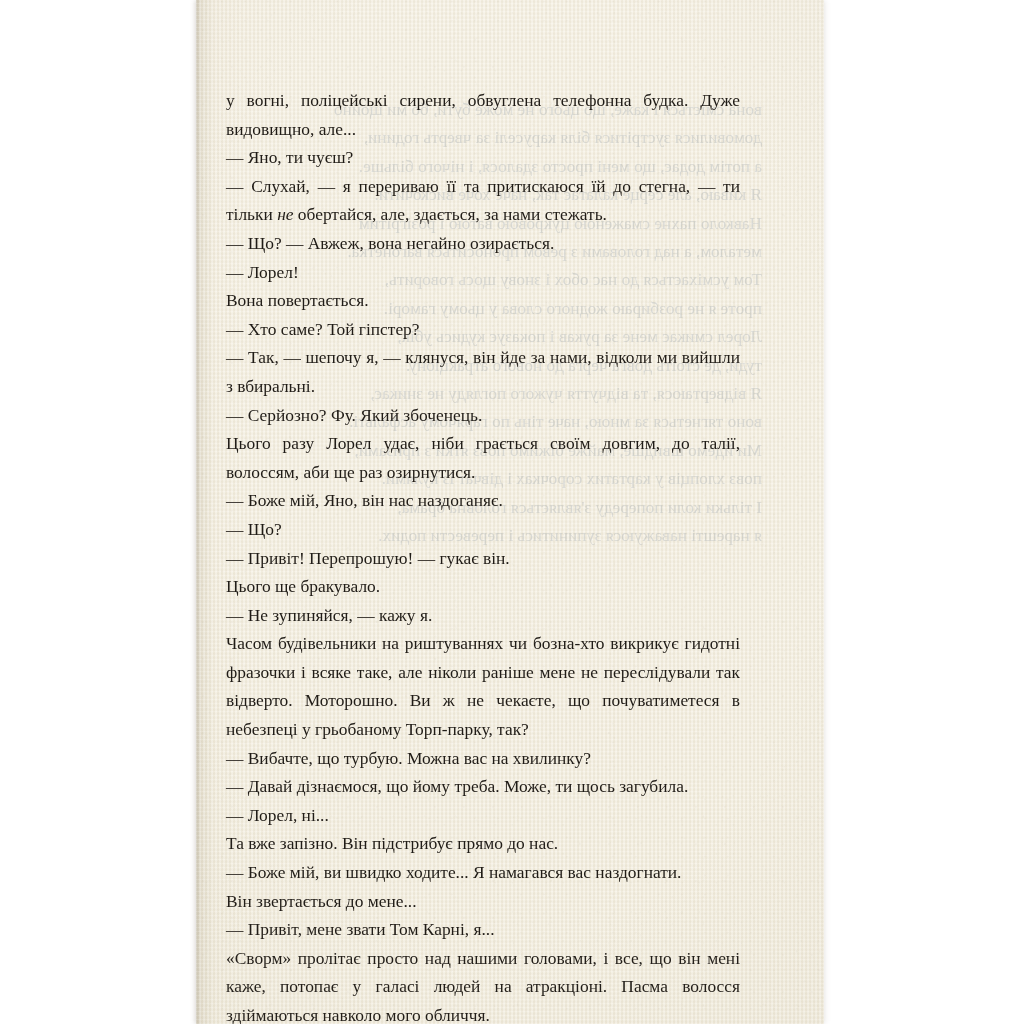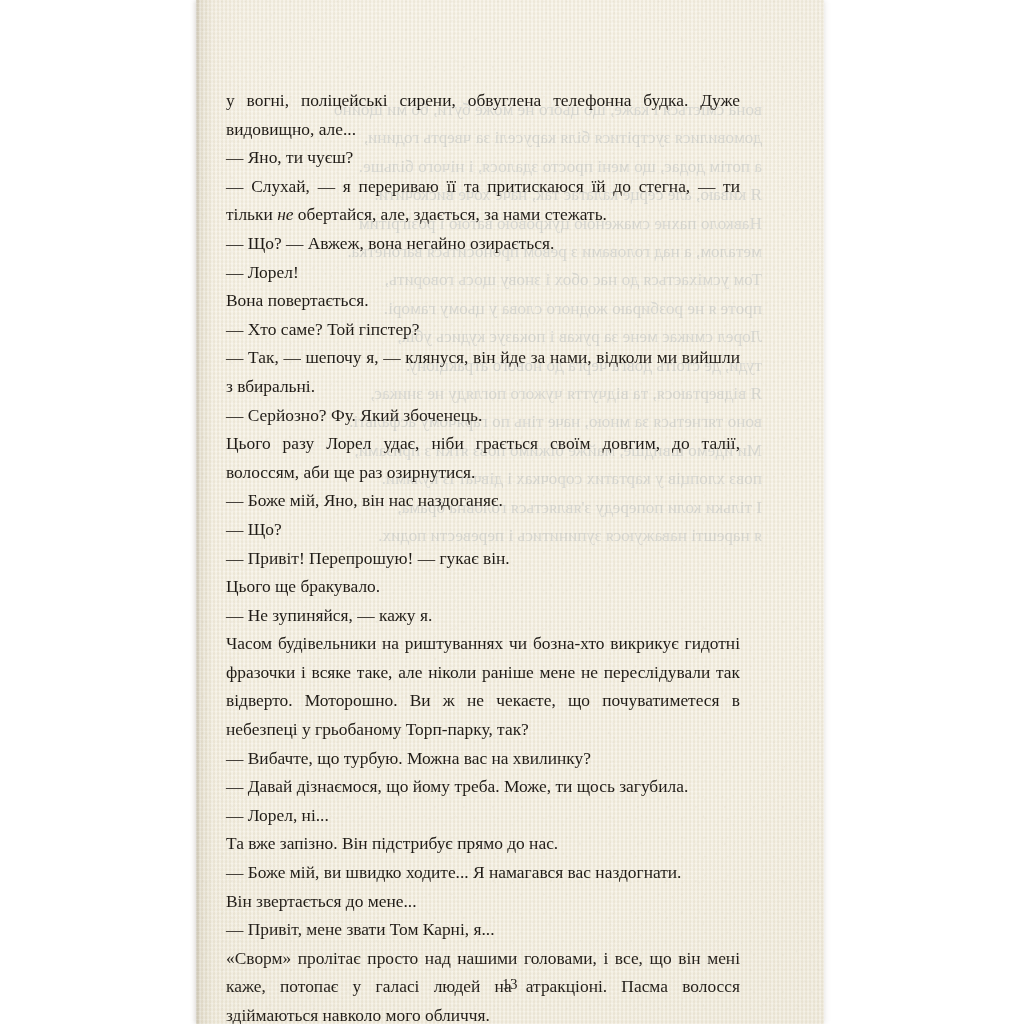--- a/index.html
+++ b/index.html
@@ -211,16 +211,15 @@
         <p class="dialogue">— Лорел, ні...</p>
         <p class="beat">Та вже запізно. Він підстрибує прямо до нас.</p>
         <p class="dialogue">— Боже мій, ви швидко ходите... Я намагався вас наздогнати.</p>
         <p class="beat">Він звертається до мене...</p>
         <p class="dialogue">— Привіт, мене звати Том Карні, я...</p>
         <p class="indent">«Сворм» пролітає просто над нашими головами, і все, що він мені каже, потопає у галасі людей на атракціоні. Пасма волосся здіймаються навколо мого обличчя.</p>
       </div>
 
     <div id="ink-vignette"></div>
 
-    <div id="folio">13</div>
   </div>
 
 </div>
 
 </body></html>

